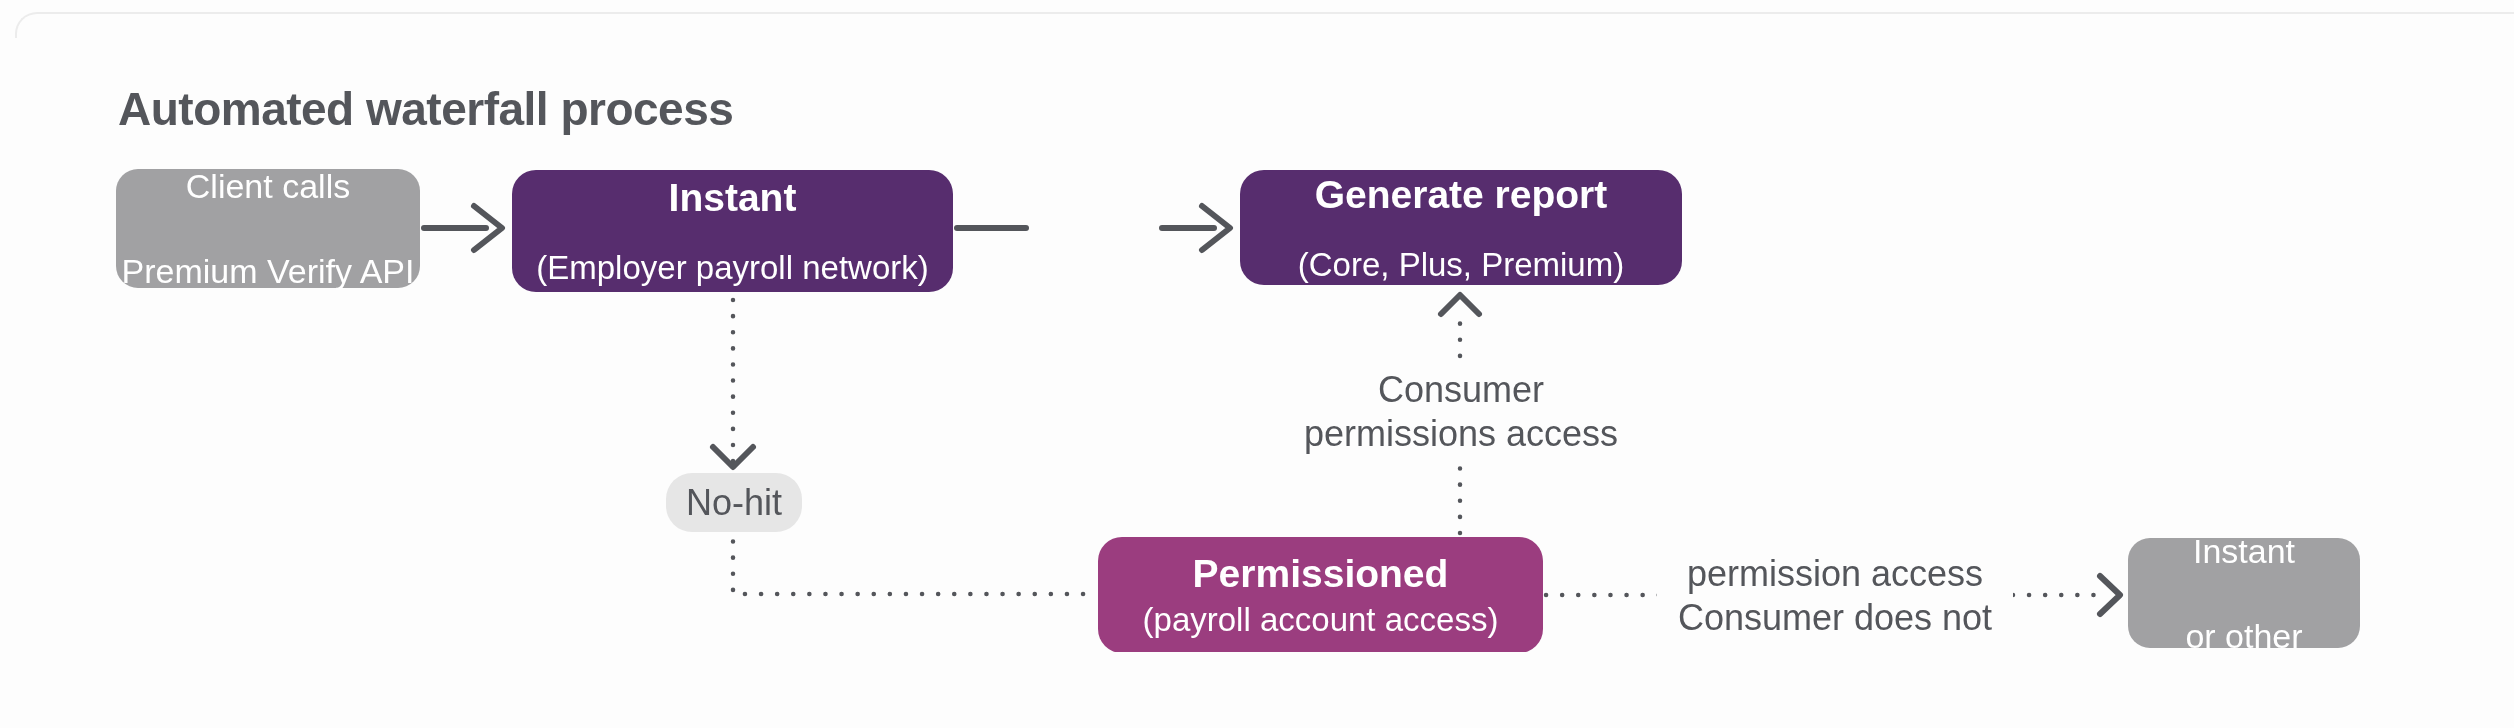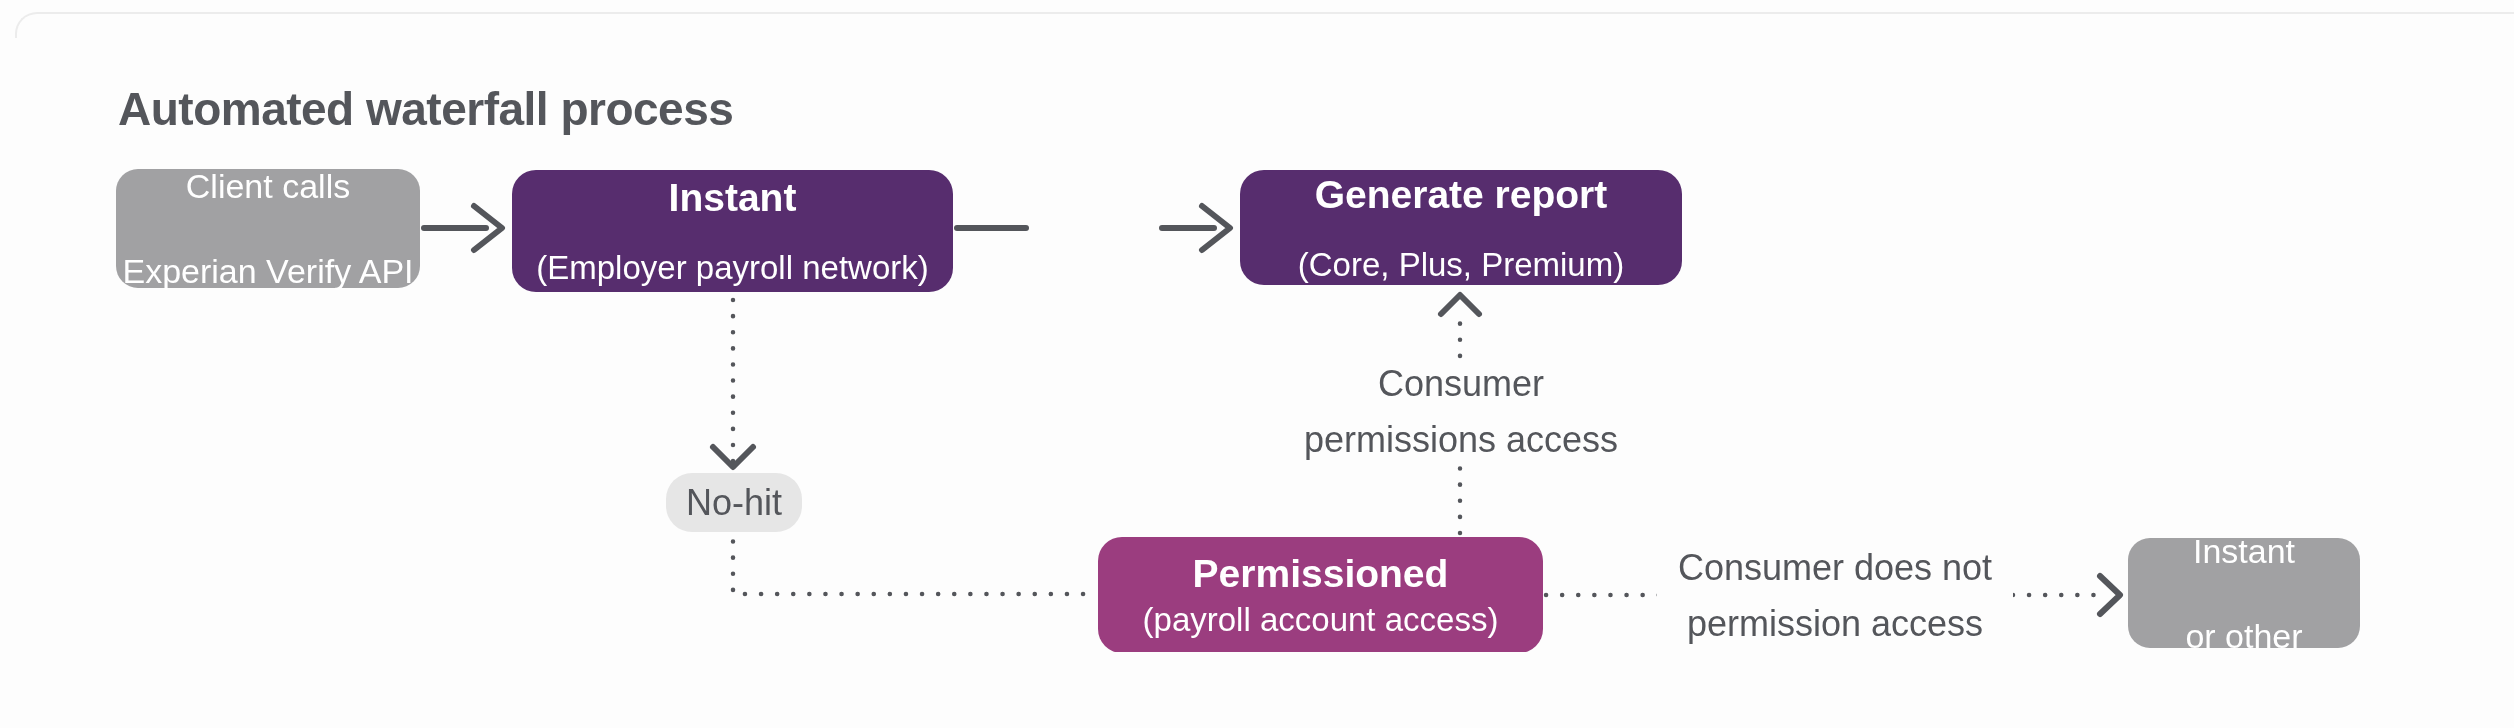--- a/index.html
+++ b/index.html
@@ -33,21 +33,21 @@
   .node-client{left:116px;top:169px;width:304px;height:119px;}
   .node-instant{left:512px;top:170px;width:441px;height:122px;}
   .node-generate{left:1240px;top:170px;width:442px;height:115px;}
   .node-permissioned{left:1098px;top:537px;width:445px;height:116px;}
   .node-manual{left:2128px;top:538px;width:232px;height:110px;}
 
   .pill{background:var(--pill);color:var(--text);font-size:36px;border-radius:29px;}
   .pill-hit{left:1028px;top:200px;width:132px;height:57px;}
   .pill-nohit{left:666px;top:473px;width:136px;height:59px;border-radius:26px;}
 
-  .edge-label{background:var(--bg);color:var(--text);font-size:36px;line-height:44px;justify-content:space-between;}
+  .edge-label{background:var(--bg);color:var(--text);font-size:36px;line-height:44px;}
   .label-cpa{left:1281px;top:362px;width:360px;height:100px;}
   .label-cdn{left:1657px;top:546px;width:356px;height:100px;}
 </style>
 </head>
 <body>
 
 <div id="canvas">
 
   <div class="card-edge"></div>
 
@@ -70,21 +70,21 @@
       <path d="M1460 533 V318" stroke-width="4.5" stroke-dasharray="0.1 16"></path>
       <path d="M1441 314 L1460 295 L1479 314" stroke-width="6"></path>
 
       <path d="M1546 595 H2094" stroke-width="4.5" stroke-dasharray="0.1 16"></path>
       <path d="M2100 576 L2120 595 L2100 614" stroke-width="6"></path>
     </g>
   </svg>
 
   <div class="node gray node-client">
     <div class="g1">Client calls</div>
-    <div class="g1">Experian Verify API</div>
+    <div class="g1">Premium Verify API</div>
   </div>
 
   <div class="node purple node-instant">
     <div class="t1">Instant</div>
     <div class="t2">(Employer payroll network)</div>
   </div>
 
 
   <div class="node purple node-generate">
     <div class="t1">Generate report</div>
@@ -99,22 +99,22 @@
     <div class="t1">Permissioned</div>
     <div class="t2">(payroll account access)</div>
   </div>
 
   <div class="edge-label label-cpa">
     <div>Consumer</div>
     <div>permissions access</div>
   </div>
 
   <div class="edge-label label-cdn">
+    <div>permission access</div>
     <div>Consumer does not</div>
-    <div>permission access</div>
   </div>
 
   <div class="node gray node-manual">
     <div class="g1">Instant</div>
     <div class="g1">or other</div>
   </div>
 
 </div>
 
 </body></html>

